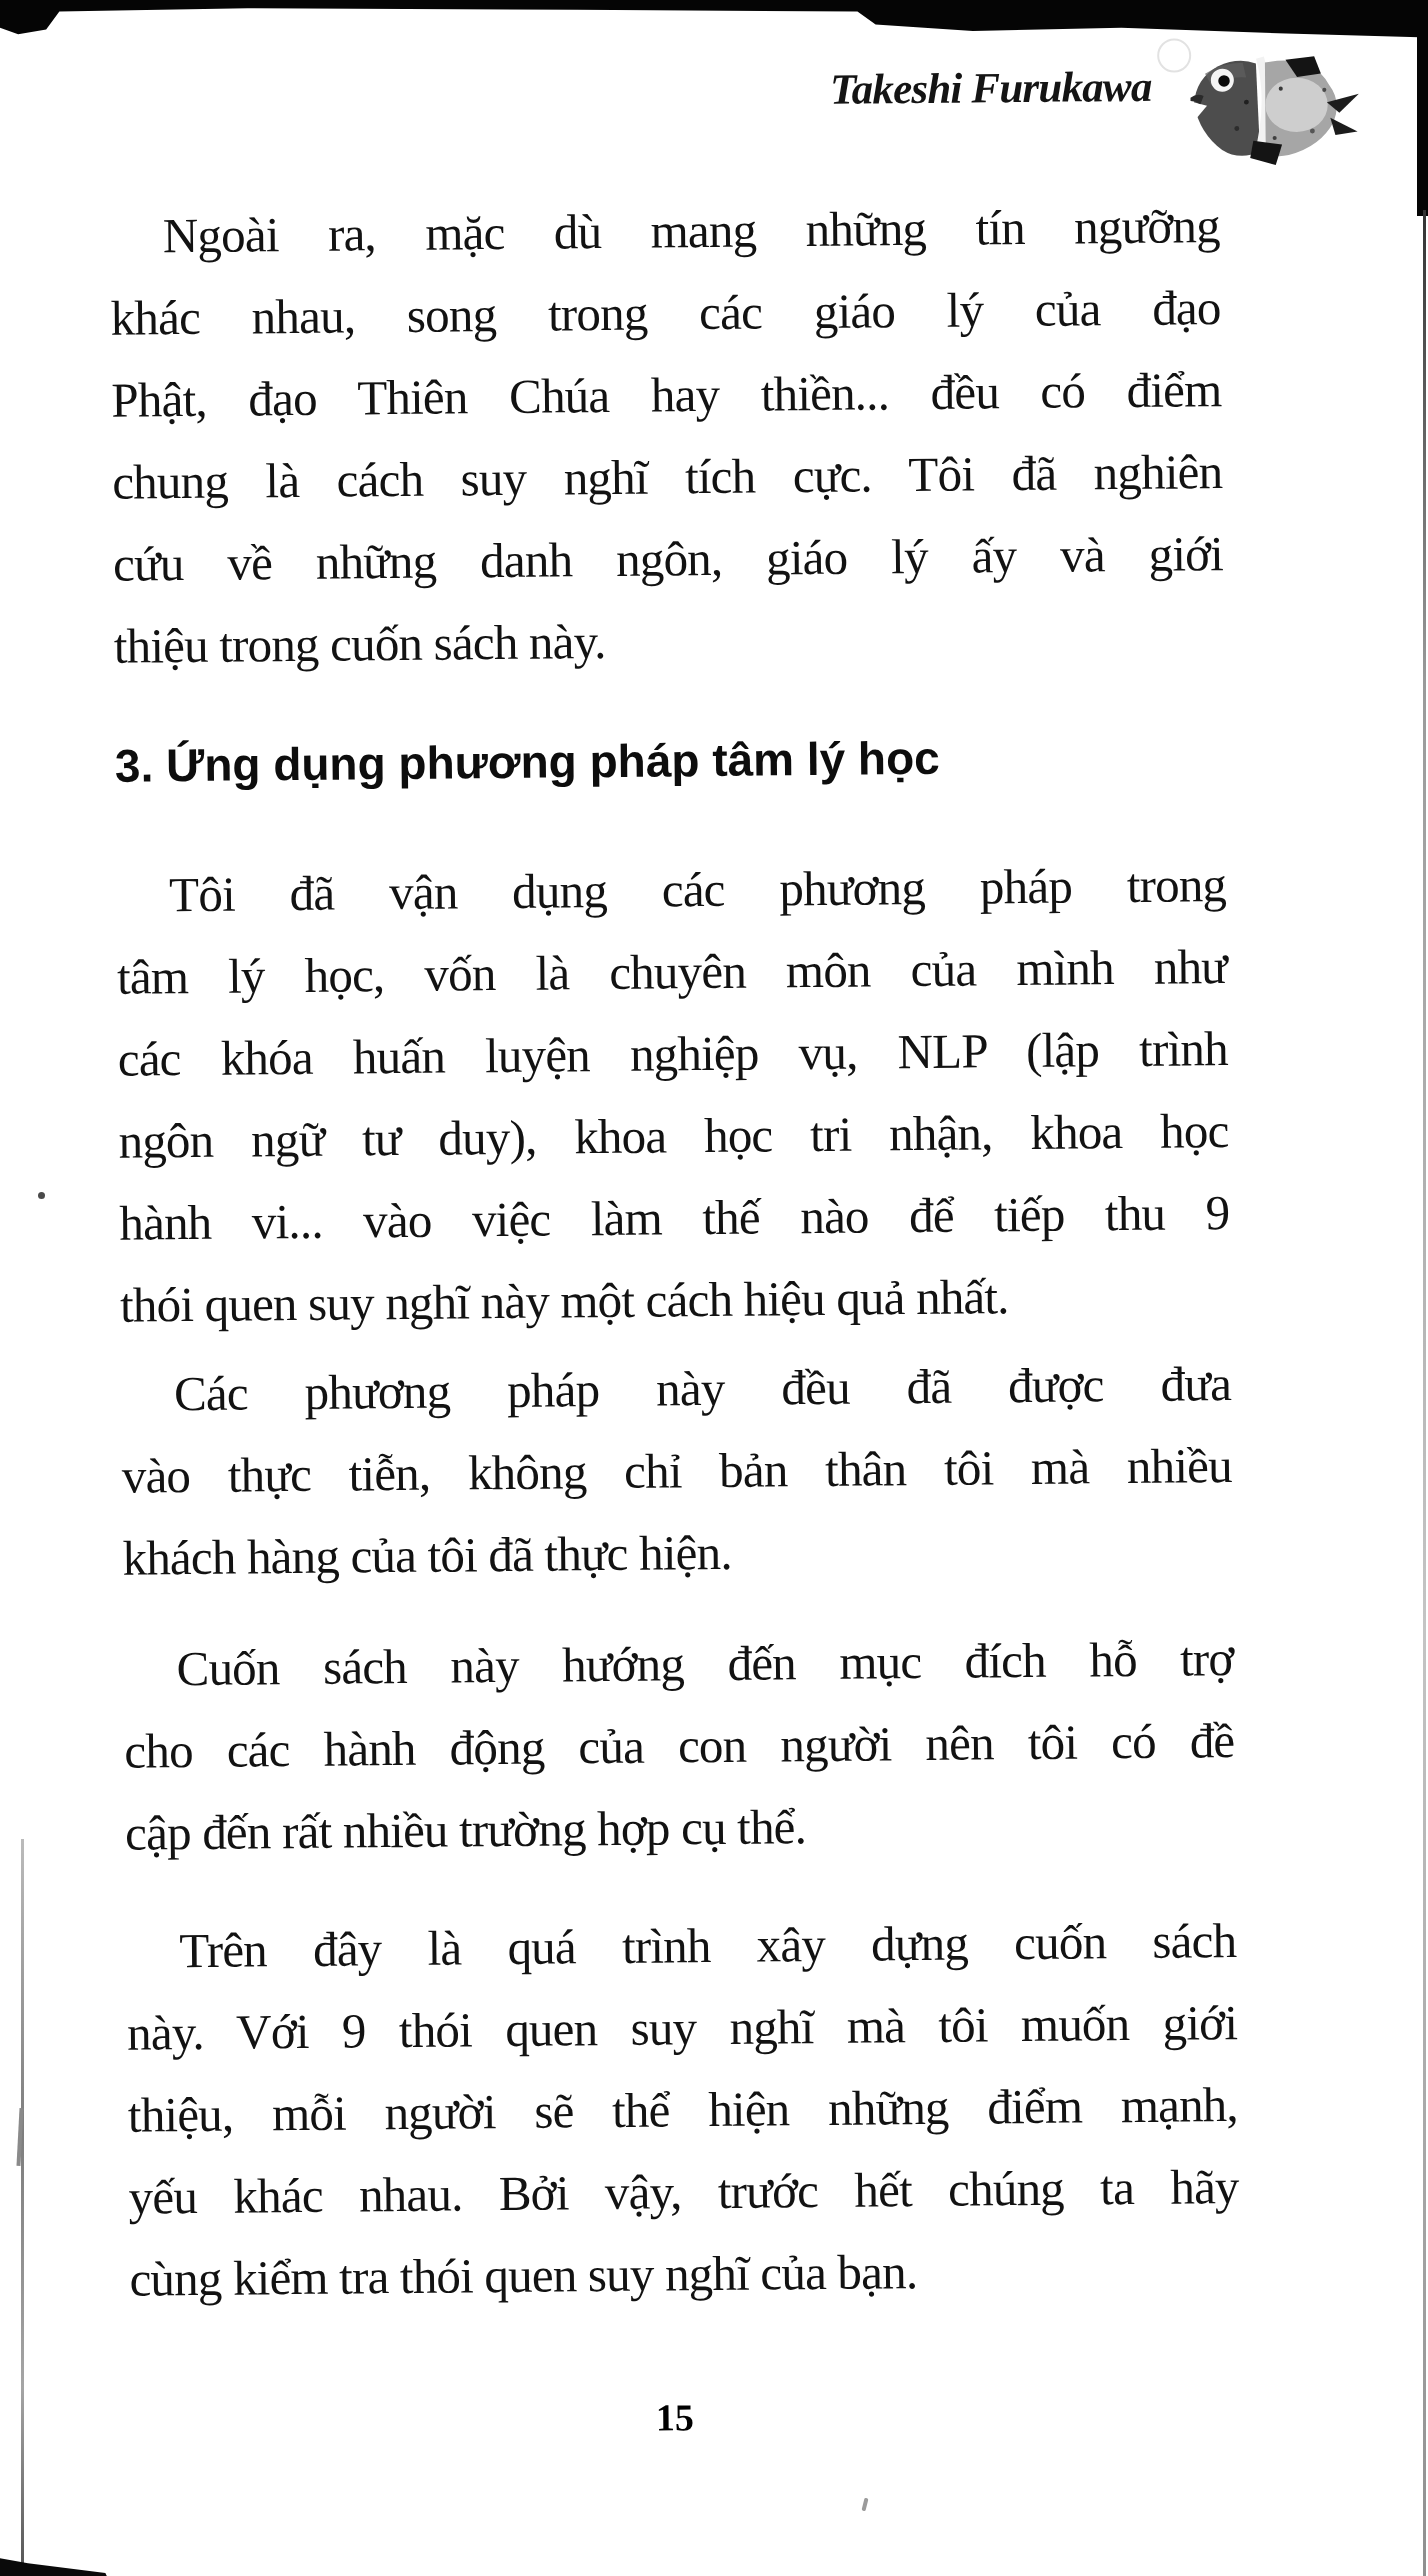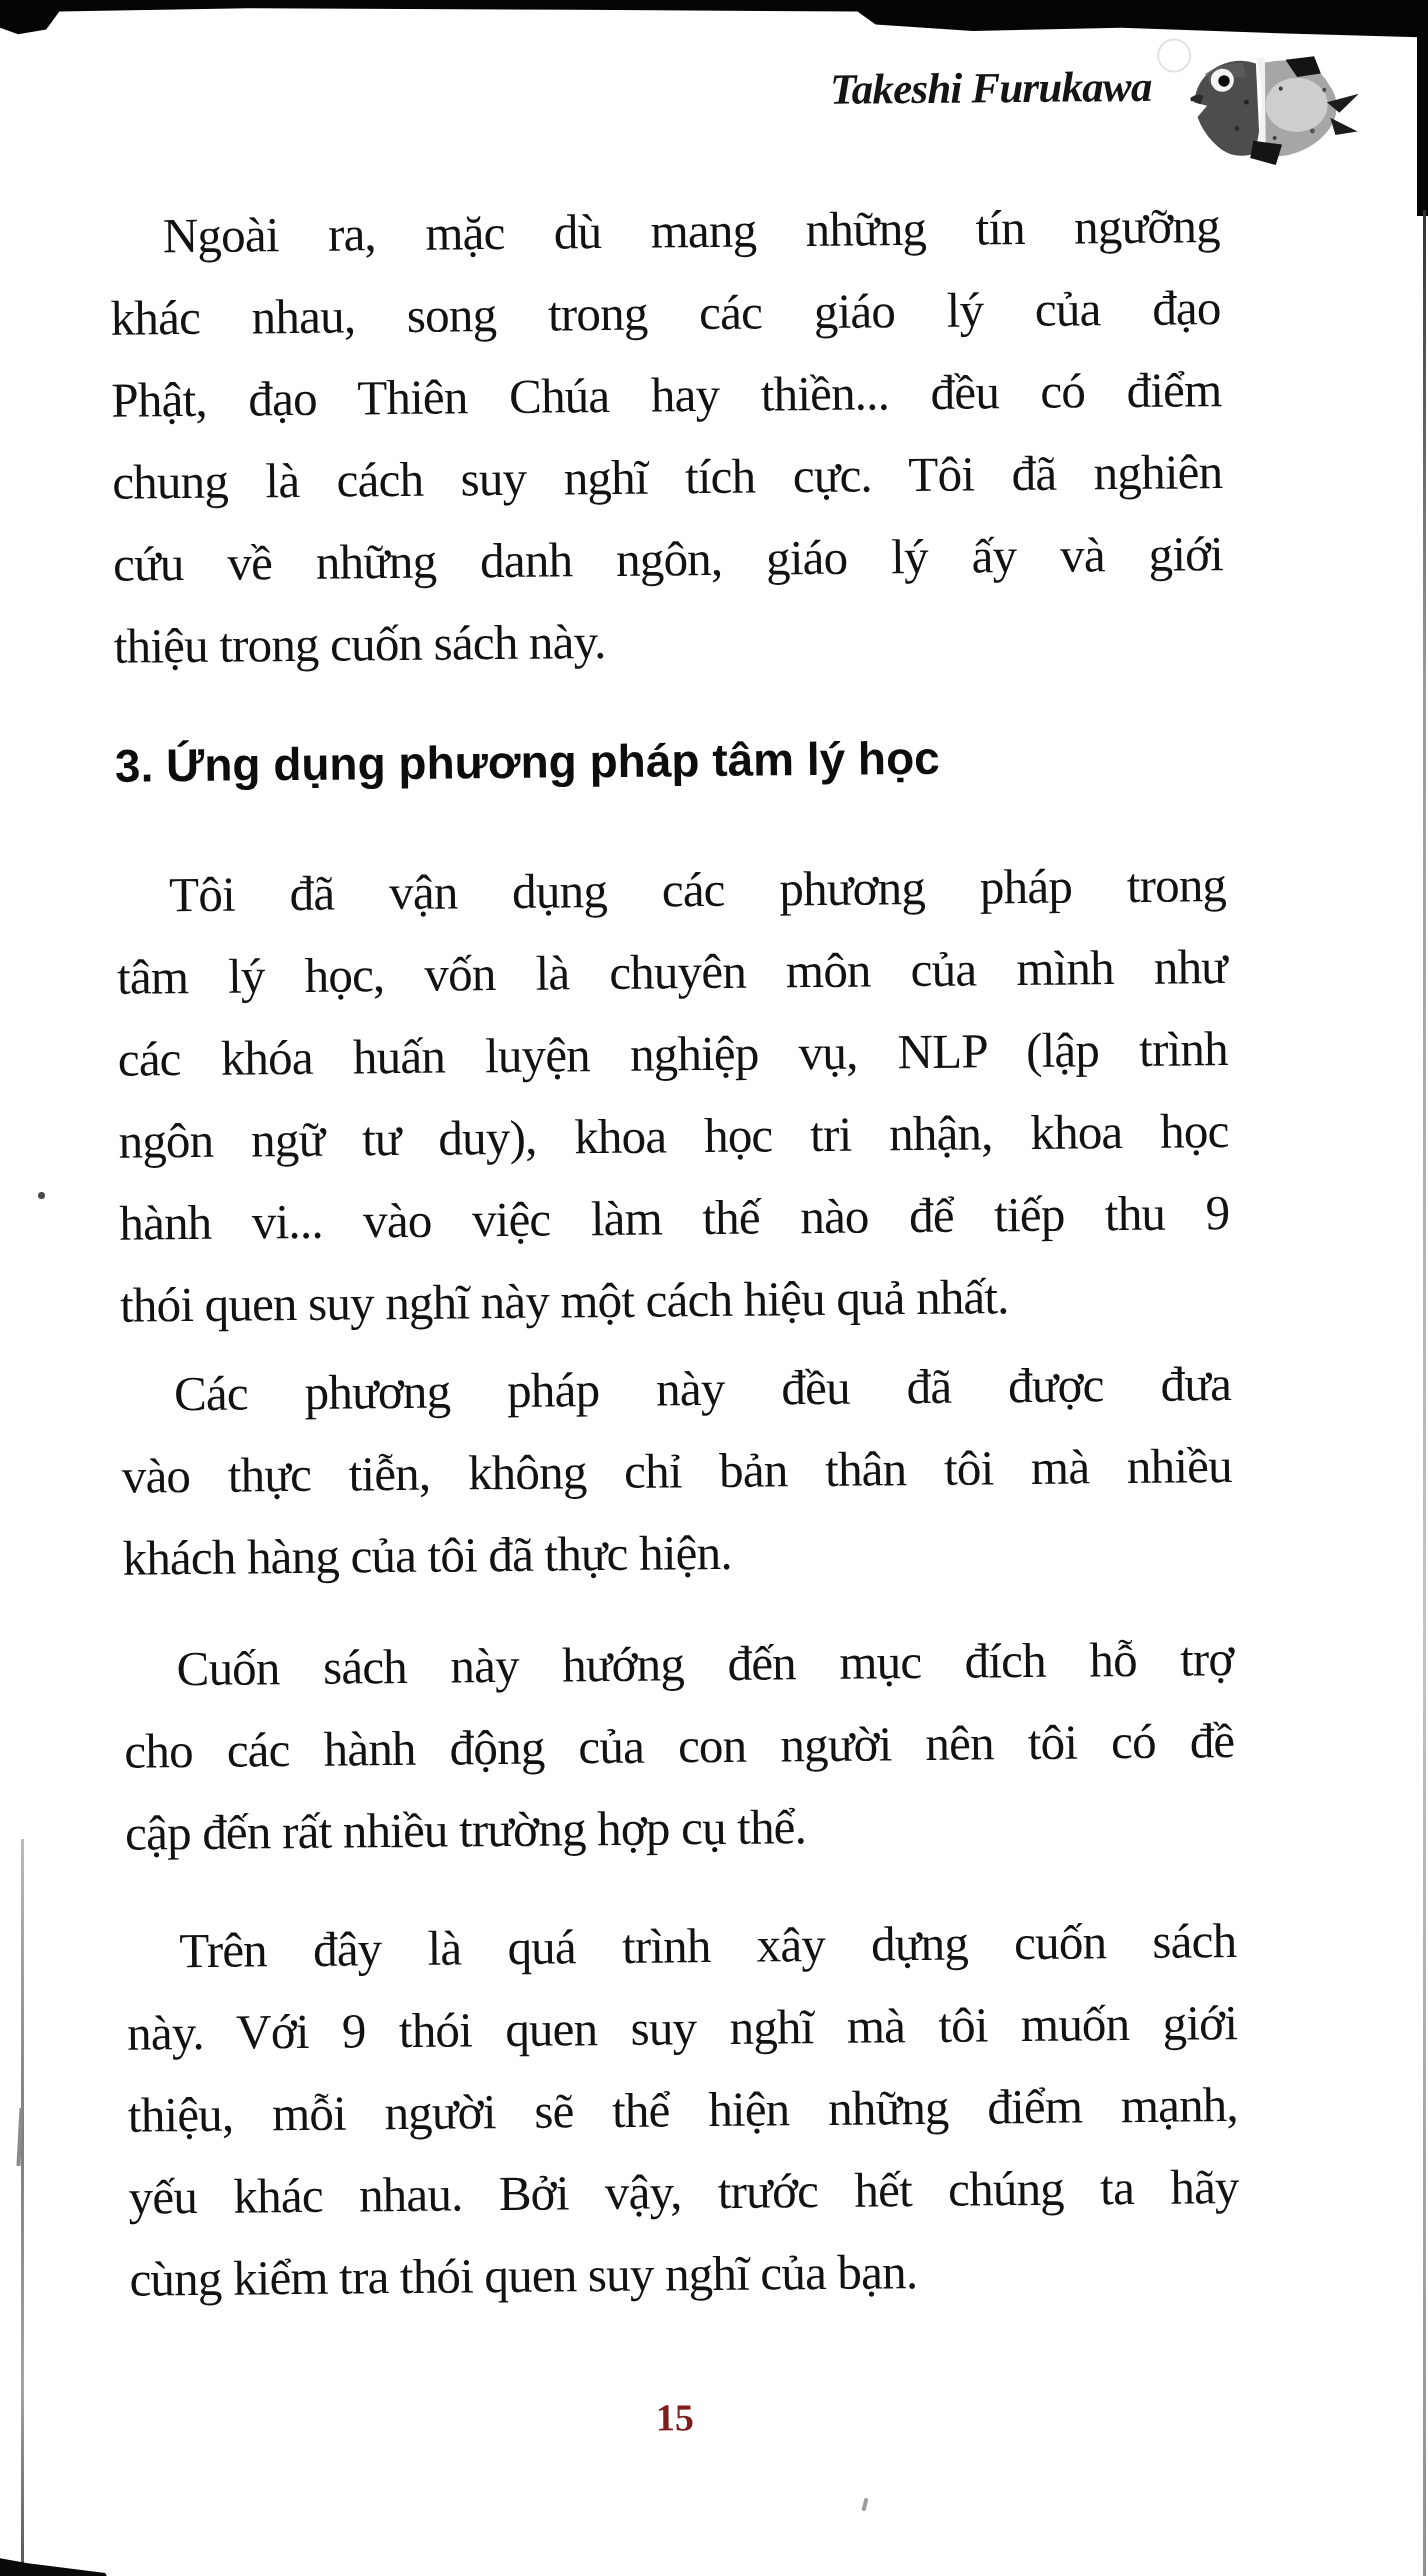--- a/index.html
+++ b/index.html
@@ -24,21 +24,21 @@
   .line{text-align:justify;text-align-last:justify;white-space:normal;}
   .line.first{text-indent:53px;}
   .line.last{text-align-last:left;}
   .hline{
     font-family:"Liberation Sans", sans-serif;font-weight:700;
     font-size:46px;letter-spacing:0;text-align-last:left;color:#0d0d0d;
   }
 
   .pagenum{
     position:absolute;left:627px;top:2395px;width:74px;text-align:center;
-    font-size:38px;font-weight:700;color:#7f1d1d;
+    font-size:38px;font-weight:700;color:#000000;
   }
 
   
   .edge-top{position:absolute;left:0;top:0;width:1428px;height:49px;}
   .edge-right-solid{position:absolute;right:0;top:0;width:10.7px;height:216px;background:#050505;}
   .edge-right-line{position:absolute;right:2.5px;top:210px;width:2.5px;height:2366px;
     background:linear-gradient(#333, #9a9a9a 20%, #c4c4c4 60%, #8f8f8f);}
   .left-line{position:absolute;left:21.4px;top:1839px;width:2.5px;height:732px;
     background:linear-gradient(#bbb, #7d7d7d 40%, #a5a5a5 75%, #555);}
   .left-dash{position:absolute;left:18px;top:2108px;width:4.1px;height:58px;background:#8a8a8a;transform:rotate(3deg);}

